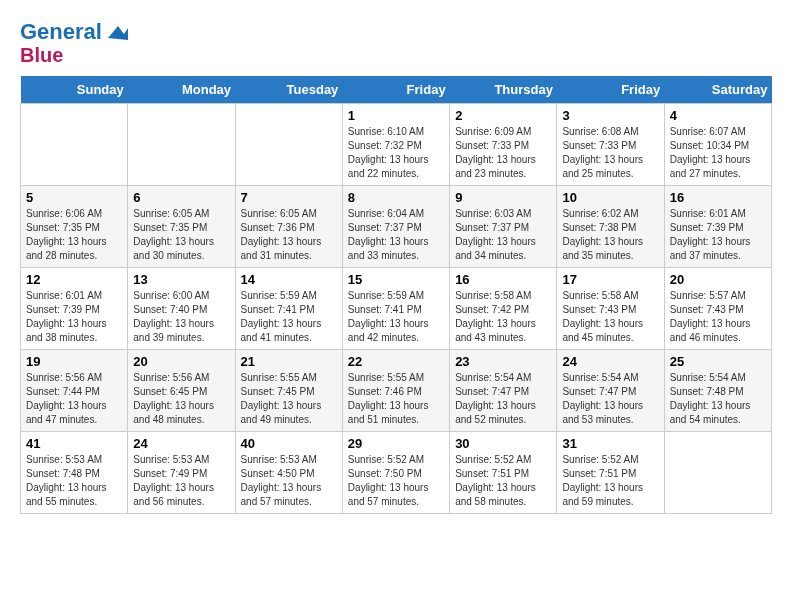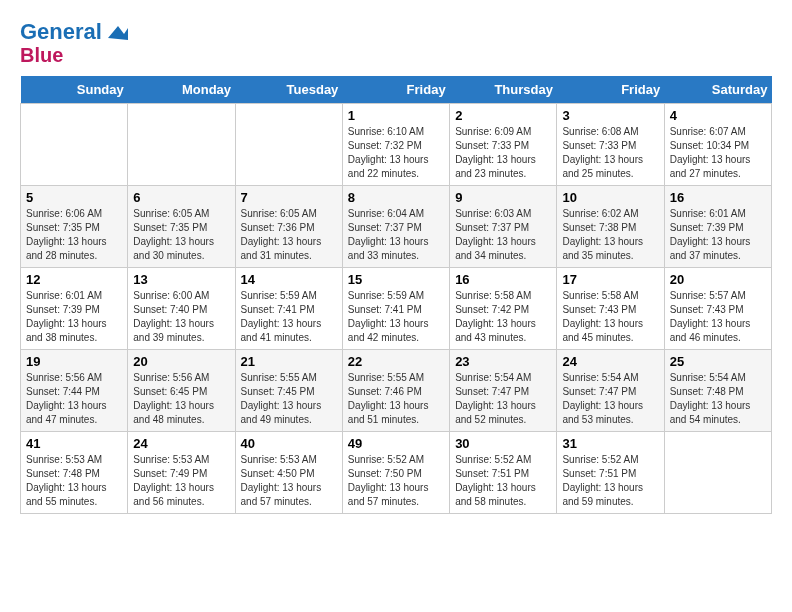--- a/index.html
+++ b/index.html
@@ -288,21 +288,21 @@
 Sunset: 7:49 PM
 Daylight: 13 hours and 56 minutes.</div>
         </td>
         <td>
           <div class="cell-date">40</div>
           <div class="cell-info">Sunrise: 5:53 AM
 Sunset: 4:50 PM
 Daylight: 13 hours and 57 minutes.</div>
         </td>
         <td>
-          <div class="cell-date">49</div>
+          <div class="cell-date">29</div>
           <div class="cell-info">Sunrise: 5:52 AM
 Sunset: 7:50 PM
 Daylight: 13 hours and 57 minutes.</div>
         </td>
         <td>
           <div class="cell-date">30</div>
           <div class="cell-info">Sunrise: 5:52 AM
 Sunset: 7:51 PM
 Daylight: 13 hours and 58 minutes.</div>
         </td>

